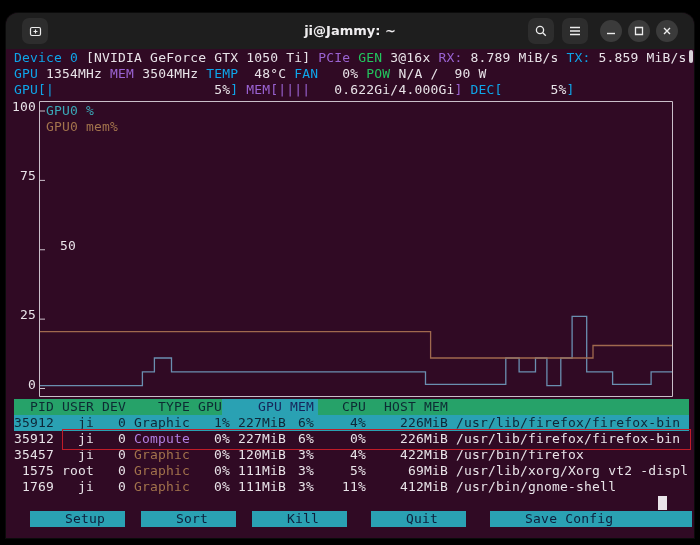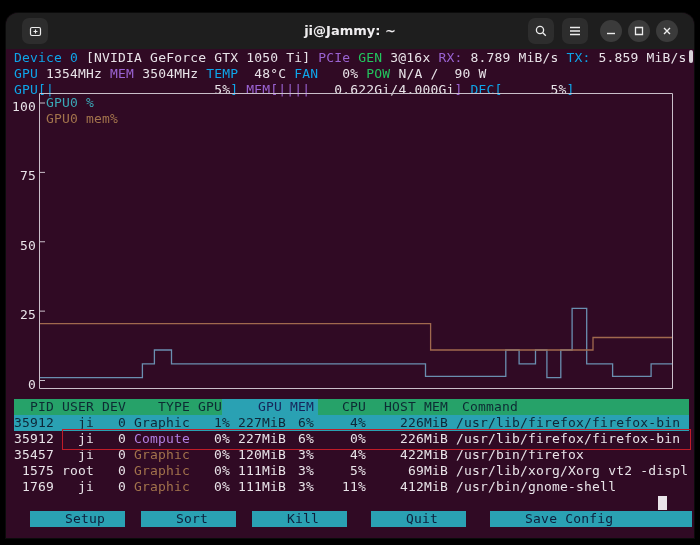--- a/index.html
+++ b/index.html
@@ -5,21 +5,21 @@
   html,body{margin:0;padding:0;background:#000;}
   .screen{position:relative;width:700px;height:545px;background:#000;overflow:hidden;font-family:"DejaVu Sans",sans-serif;}
   .window{position:absolute;left:6px;top:13px;width:688px;height:525px;border-radius:12px 12px 0 0;background:#300a24;box-shadow:0 0 0 1px #0b0b0b;}
   .titlebar{position:absolute;top:0;left:0;right:0;height:36px;background:#1e1e1e;border-radius:12px 12px 0 0;border-bottom:1px solid #121212;}
   .tb-title{position:absolute;left:0;right:0;top:0;height:36px;line-height:36px;text-align:center;color:#f0eef0;font-size:13px;font-weight:700;}
   .tb-btn{position:absolute;top:5px;width:26px;height:26px;border-radius:7px;background:#2d2d2d;border:none;padding:0;display:flex;align-items:center;justify-content:center;}
   .tb-circle{position:absolute;top:7px;width:22px;height:22px;border-radius:50%;background:#3b3b3b;border:none;padding:0;display:flex;align-items:center;justify-content:center;}
   .terminal{position:absolute;top:36px;left:0;right:0;bottom:0;background:#300a24;font-family:"DejaVu Sans Mono",monospace;font-size:13px;letter-spacing:0.18px;line-height:16px;color:#e8e3e8;overflow:hidden;}
   #info-lines{position:absolute;top:1px;left:8px;white-space:pre;}
   .c-w{color:#e8e3e8}.c-cyan{color:#0ea5e9}.c-mag{color:#9a63d2}.c-grn{color:#22c55e}
-  .graph{position:absolute;left:33px;top:44px;width:634px;height:356px;}
+  .graph{position:absolute;left:33px;top:52px;width:634px;height:356px;}
   .ylab{position:absolute;left:0;width:30px;text-align:right;color:#e8e3e8;}
   .leg0{fill:#3aa7b6;font-family:"DejaVu Sans Mono",monospace;font-size:13px;}
   .leg1{fill:#a2734c;font-family:"DejaVu Sans Mono",monospace;font-size:13px;}
   .ptable{position:absolute;left:8px;top:350px;width:675px;}
   .trow{display:grid;height:16px;line-height:16px;white-space:pre;overflow:hidden;}
   .prow{grid-template-columns:40px 40px 32px 64px 40px 56px 32px 52px 84px 1fr;}
   .thead{grid-template-columns:40px 40px 32px 64px 32px 96px 52px 84px 1fr;background:#26a269;color:#0d2b33;}
   .thead .h-sort{background:#2aa1b3;color:#16255a;}
   .ta-r{text-align:right}.pr4{padding-right:4px}.pr6{padding-right:6px}
   .c-type{padding-left:8px}.c-cmd{padding-left:2px;overflow:hidden}
@@ -77,41 +77,41 @@
         </svg>
       </button>
     </div>
 
     <div class="terminal">
       <div id="info-lines"><div><span class="c-cyan">Device 0</span><span class="c-w"> [NVIDIA GeForce GTX 1050 Ti] </span><span class="c-mag">PCIe</span><span class="c-w"> </span><span class="c-grn">GEN</span><span class="c-w"> 3@16x </span><span class="c-mag">RX:</span><span class="c-w"> 8.789 MiB/s </span><span class="c-cyan">TX:</span><span class="c-w"> 5.859 MiB/s</span></div><div><span class="c-cyan">GPU</span><span class="c-w"> 1354MHz </span><span class="c-mag">MEM</span><span class="c-w"> 3504MHz </span><span class="c-cyan">TEMP</span><span class="c-w">  48°C </span><span class="c-cyan">FAN</span><span class="c-w">   0% </span><span class="c-grn">POW</span><span class="c-w"> N/A /  90 W</span></div><div><span class="c-cyan">GPU[</span><span class="c-cyan">|</span><span class="c-w">                    </span><span class="c-w">5%</span><span class="c-cyan">]</span><span class="c-w"> </span><span class="c-mag">MEM[</span><span class="c-mag">||||</span><span class="c-w">   </span><span class="c-w">0.622Gi/4.000Gi</span><span class="c-mag">]</span><span class="c-w"> </span><span class="c-cyan">DEC[</span><span class="c-w">      </span><span class="c-w">5%</span><span class="c-cyan">]</span></div></div>
 
       <div id="ylabels">
           <div class="ylab" style="top: 50px;">100</div>
           <div class="ylab" style="top: 119.375px;">75</div>
-          <div class="ylab" style="top: 188.75px;">50</div>
+          <div class="ylab" style="top: 188.75px; padding-left: 40px;">50</div>
           <div class="ylab" style="top: 258.125px;">25</div>
           <div class="ylab" style="top: 327.5px;">0</div>
         </div>
       <div class="graph">
         <svg id="graph-svg" width="634" height="296">
           <rect x="0.5" y="0.5" width="633" height="295" fill="none" stroke="#c9bfc9" stroke-width="1"></rect>
         <line x1="1" x2="6" y1="10" y2="10" stroke="#c9bfc9"></line>
             <line x1="1" x2="6" y1="79.375" y2="79.375" stroke="#c9bfc9"></line>
             <line x1="1" x2="6" y1="148.75" y2="148.75" stroke="#c9bfc9"></line>
             <line x1="1" x2="6" y1="218.125" y2="218.125" stroke="#c9bfc9"></line>
             <line x1="1" x2="6" y1="287.5" y2="287.5" stroke="#c9bfc9"></line>
             <polyline points="1.0,284.7 103.4,284.7 103.4,270.8 115.4,270.8 115.4,257.0 132.5,257.0 132.5,270.8 386.5,270.8 386.5,283.3 466.8,283.3 466.8,257.0 480.1,257.0 480.1,270.8 496.5,270.8 496.5,257.0 507.9,257.0 507.9,284.7 521.8,284.7 521.8,257.0 533.1,257.0 533.1,215.3 547.7,215.3 547.7,270.8 573.6,270.8 573.6,283.3 612.1,283.3 612.1,270.8 633.0,270.8" fill="none" stroke="#6a8fb0" stroke-width="1.3"></polyline>
             <polyline points="1.0,230.6 391.6,230.6 391.6,257.0 554.0,257.0 554.0,244.5 633.0,244.5" fill="none" stroke="#a0694e" stroke-width="1.3"></polyline>
             <text x="7" y="14" class="leg0">GPU0 %</text>
             <text x="7" y="30" class="leg1">GPU0 mem%</text>
           </svg>
       </div>
 
       <div class="ptable" id="ptable">
-          <div class="trow thead"><span class="ta-r">PID</span><span class="ta-r">USER</span><span class="ta-r">DEV</span><span class="ta-r">TYPE</span><span class="ta-r">GPU</span><span class="h-sort ta-r pr4">GPU MEM</span><span class="ta-r pr4">CPU</span><span class="ta-r pr6">HOST MEM</span><span class="h-cmd">Command</span></div>
+          <div class="trow thead"><span class="ta-r">PID</span><span class="ta-r">USER</span><span class="ta-r">DEV</span><span class="ta-r">TYPE</span><span class="ta-r">GPU</span><span class="h-sort ta-r pr4">GPU MEM</span><span class="ta-r pr4">CPU</span><span class="ta-r pr6">HOST MEM</span></div>
           <div class="trow prow sel"><span class="ta-r">35912</span><span class="ta-r">ji</span><span class="ta-r">0</span><span class="c-type">Graphic</span><span class="ta-r">1%</span><span class="ta-r">227MiB</span><span class="ta-r pr4">6%</span><span class="ta-r pr4">4%</span><span class="ta-r pr6">226MiB</span><span class="c-cmd">/usr/lib/firefox/firefox-bin -conte</span></div>
           <div class="trow prow"><span class="ta-r">35912</span><span class="ta-r">ji</span><span class="ta-r">0</span><span class="c-type t-mag">Compute</span><span class="ta-r">0%</span><span class="ta-r">227MiB</span><span class="ta-r pr4">6%</span><span class="ta-r pr4">0%</span><span class="ta-r pr6">226MiB</span><span class="c-cmd">/usr/lib/firefox/firefox-bin -conte</span></div>
           <div class="trow prow"><span class="ta-r">35457</span><span class="ta-r">ji</span><span class="ta-r">0</span><span class="c-type t-org">Graphic</span><span class="ta-r">0%</span><span class="ta-r">120MiB</span><span class="ta-r pr4">3%</span><span class="ta-r pr4">4%</span><span class="ta-r pr6">422MiB</span><span class="c-cmd">/usr/bin/firefox</span></div>
           <div class="trow prow"><span class="ta-r">1575</span><span class="ta-r">root</span><span class="ta-r">0</span><span class="c-type t-org">Graphic</span><span class="ta-r">0%</span><span class="ta-r">111MiB</span><span class="ta-r pr4">3%</span><span class="ta-r pr4">5%</span><span class="ta-r pr6">69MiB</span><span class="c-cmd">/usr/lib/xorg/Xorg vt2 -displayfd 3</span></div>
           <div class="trow prow"><span class="ta-r">1769</span><span class="ta-r">ji</span><span class="ta-r">0</span><span class="c-type t-org">Graphic</span><span class="ta-r">0%</span><span class="ta-r">111MiB</span><span class="ta-r pr4">3%</span><span class="ta-r pr4">11%</span><span class="ta-r pr6">412MiB</span><span class="c-cmd">/usr/bin/gnome-shell</span></div>
         </div>
       <div class="red-box"></div>
 
       <div class="cursor"></div>
       <div class="fbar" id="fbar">

